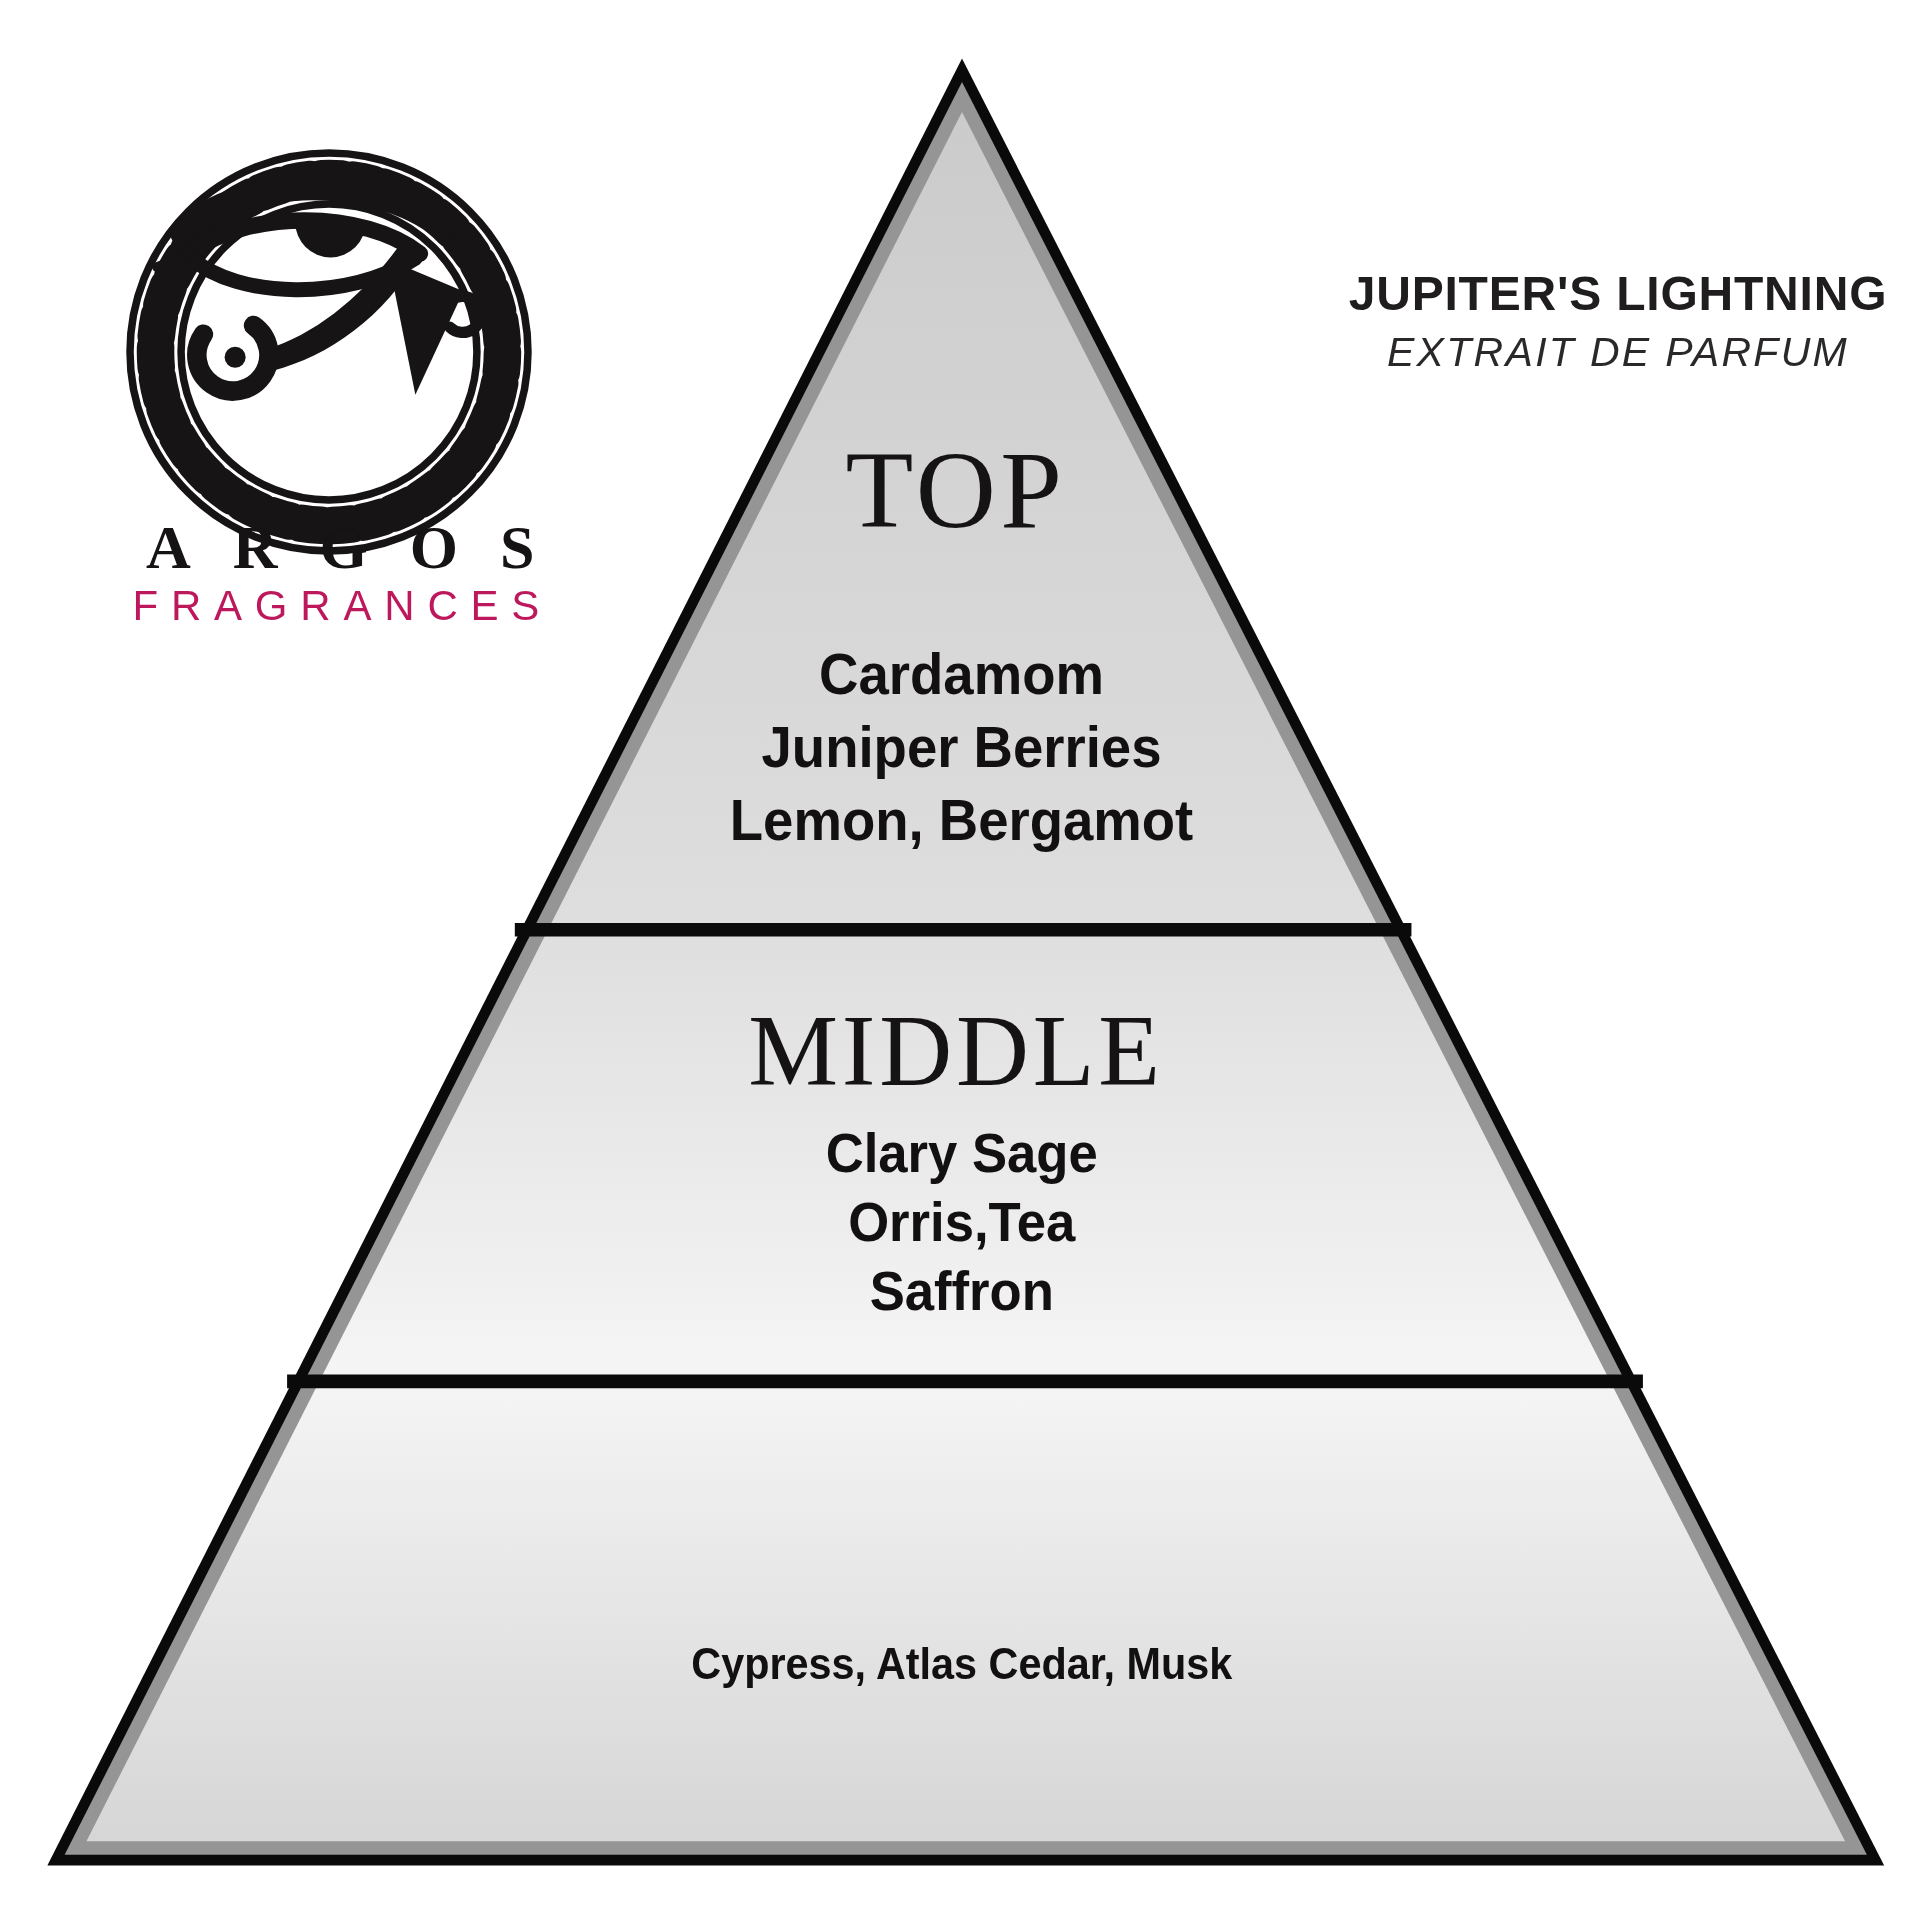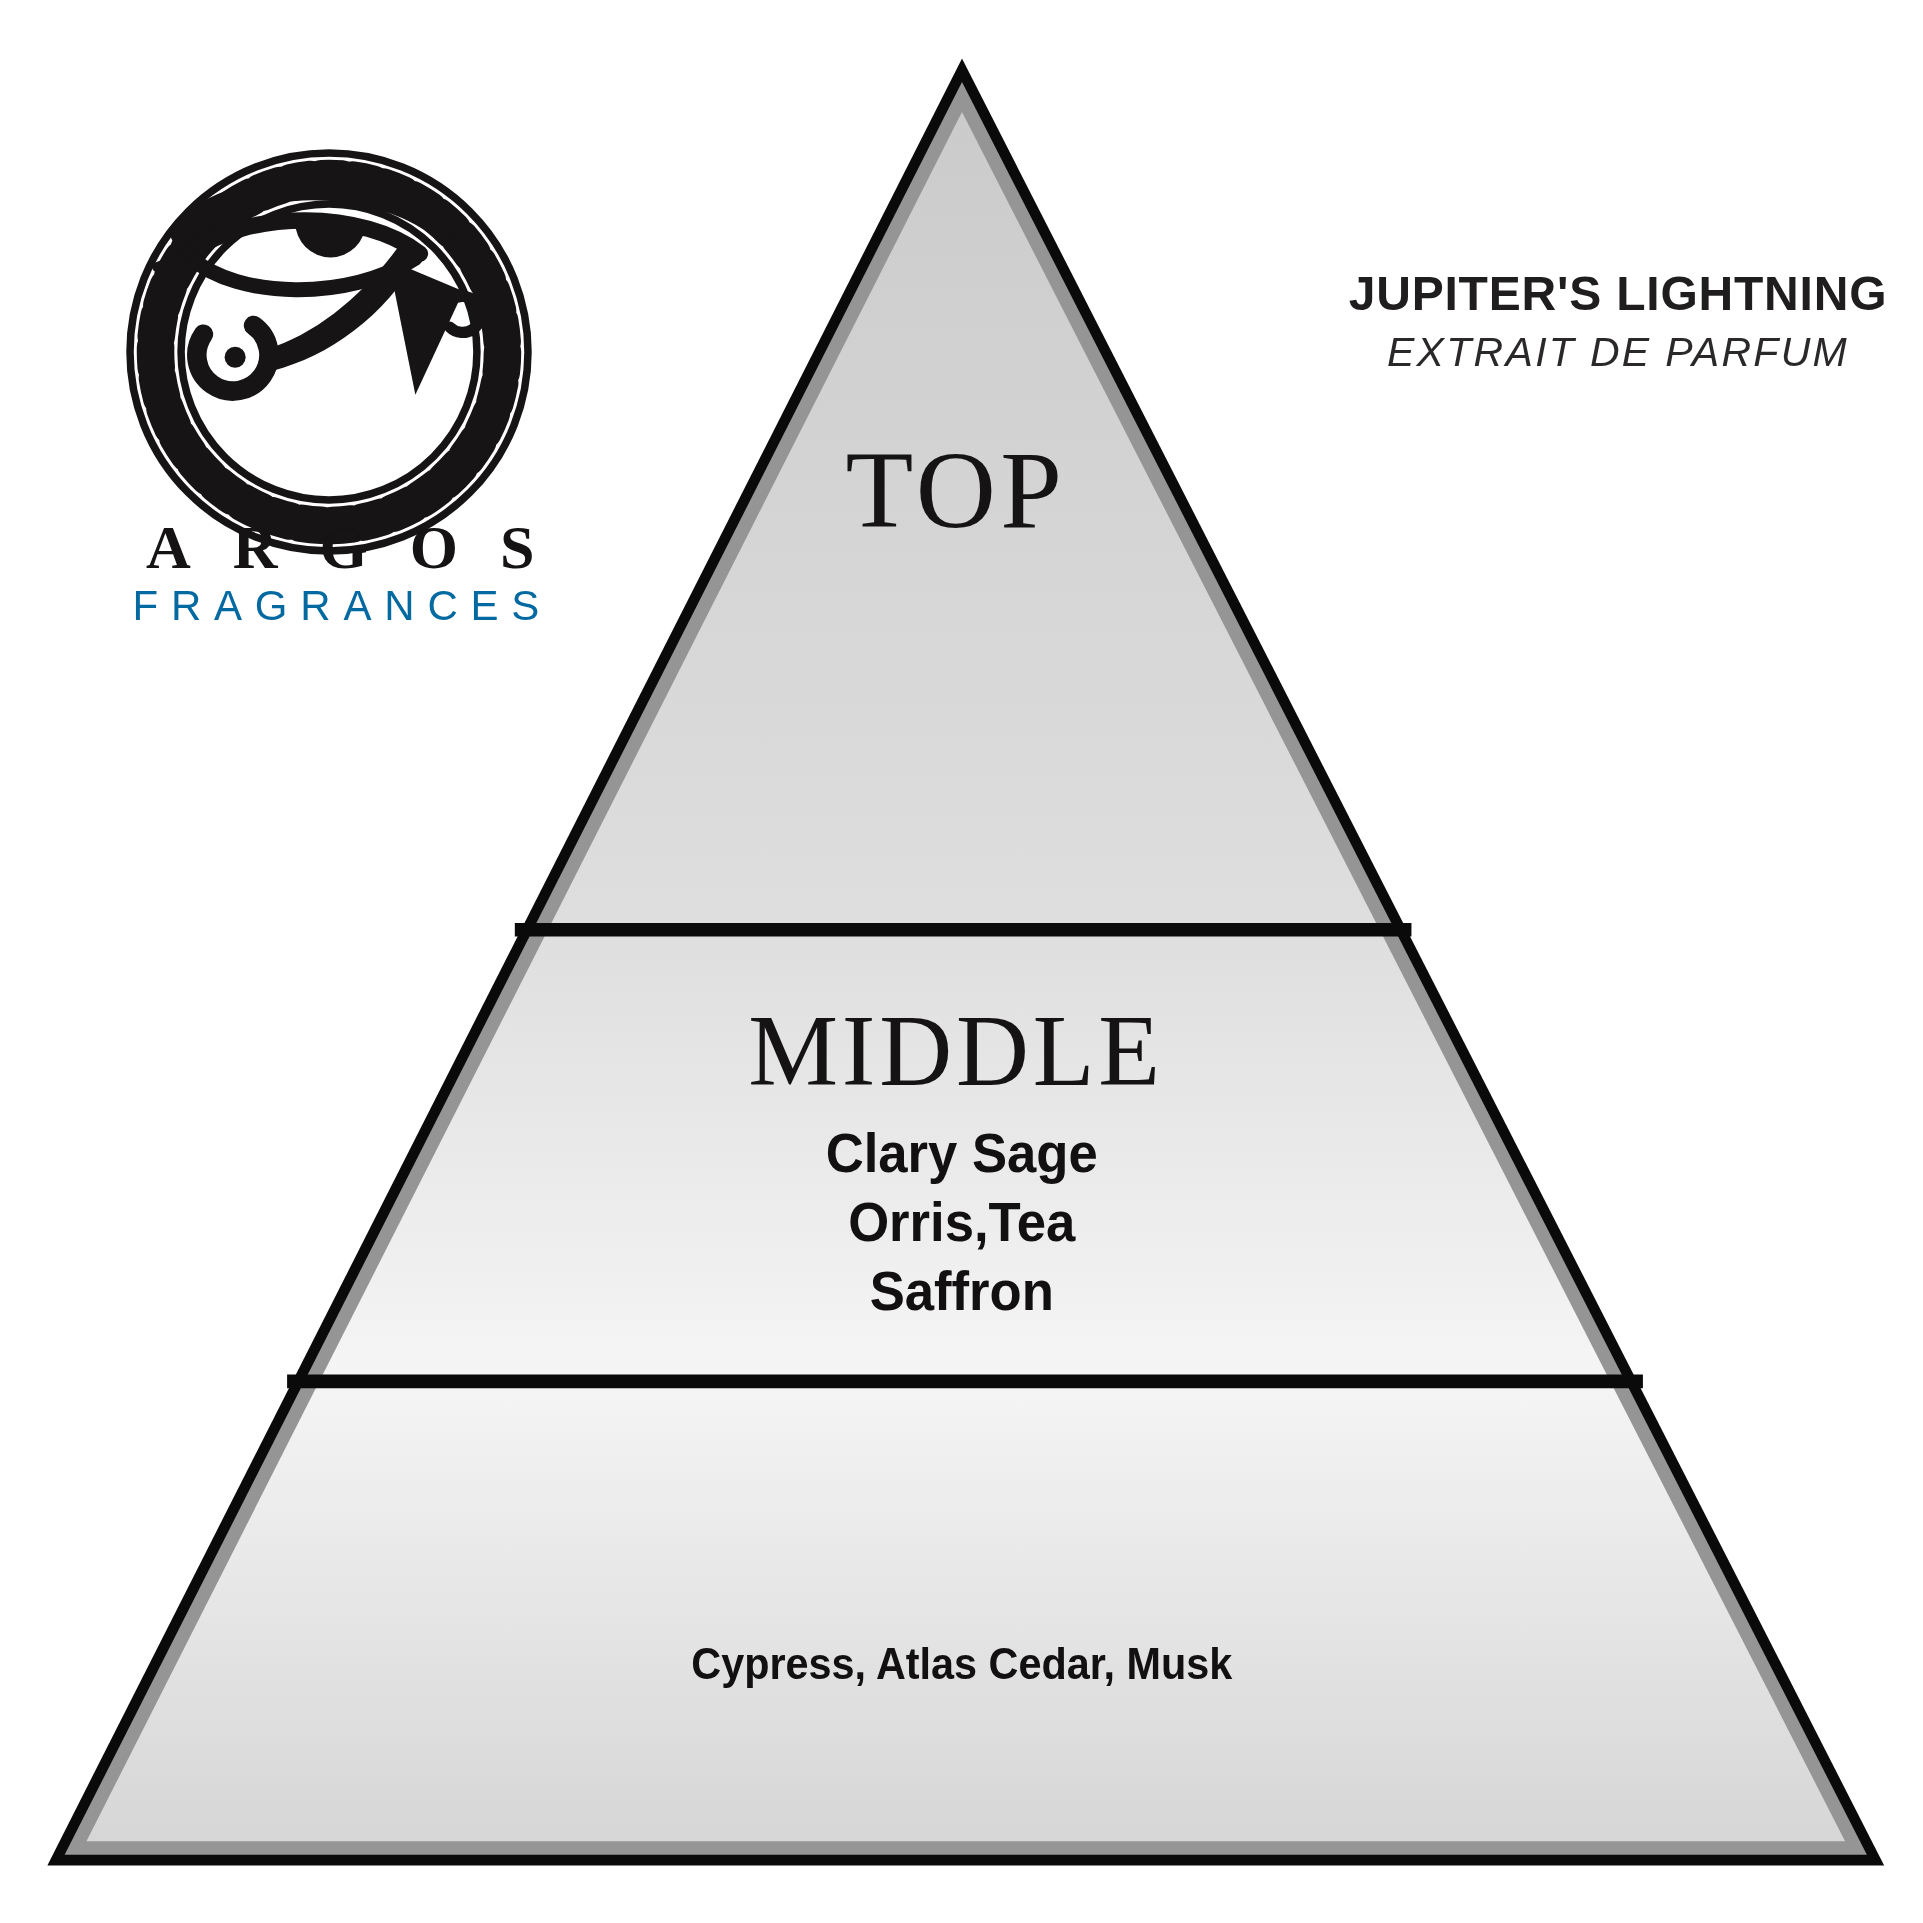--- a/index.html
+++ b/index.html
@@ -40,21 +40,21 @@
   
   .logo-svg { position:absolute; left:124px; top:147px; width:410px; height:410px; }
   .brand-name {
     position:absolute; left:104px; top:513px; width:451px; text-align:left;
     font-family:"Liberation Serif", serif; font-weight:bold; font-size:62px;
     line-height:69px; letter-spacing:42px; padding-left:42px; color:#151313; white-space:nowrap;
   }
   .brand-sub {
     position:absolute; left:104px; top:582px; width:451px; text-align:center;
     font-size:42px; line-height:47px; letter-spacing:12.8px; padding-left:12.8px;
-    color:#0369a1; white-space:nowrap;
+    color:#be185d; white-space:nowrap;
   }
 </style>
 </head>
 <body>
 
 <div class="canvas">
 
   <svg class="pyramid-svg" viewBox="0 0 2560 2560">
     <defs>
       <linearGradient id="pyrFill" x1="0" y1="0" x2="0" y2="1">
@@ -92,20 +92,27 @@
   </svg>
   <div class="brand-name">ARGOS</div>
   <div class="brand-sub">FRAGRANCES</div>
 
   <div class="product">
     <div class="product-name">JUPITER'S LIGHTNING</div>
     <div class="product-conc">EXTRAIT DE PARFUM</div>
   </div>
 
   <div class="sec-label" id="lbl-top">TOP</div>
+  <div class="notes" id="notes-top">
+    <div class="inner">
+      <div>Cardamom</div>
+      <div>Juniper Berries</div>
+      <div>Lemon, Bergamot</div>
+    </div>
+  </div>
 
   <div class="sec-label" id="lbl-middle">MIDDLE</div>
   <div class="notes" id="notes-middle">
     <div class="inner">
       <div>Clary Sage</div>
       <div>Orris,Tea</div>
       <div>Saffron</div>
     </div>
   </div>
 

